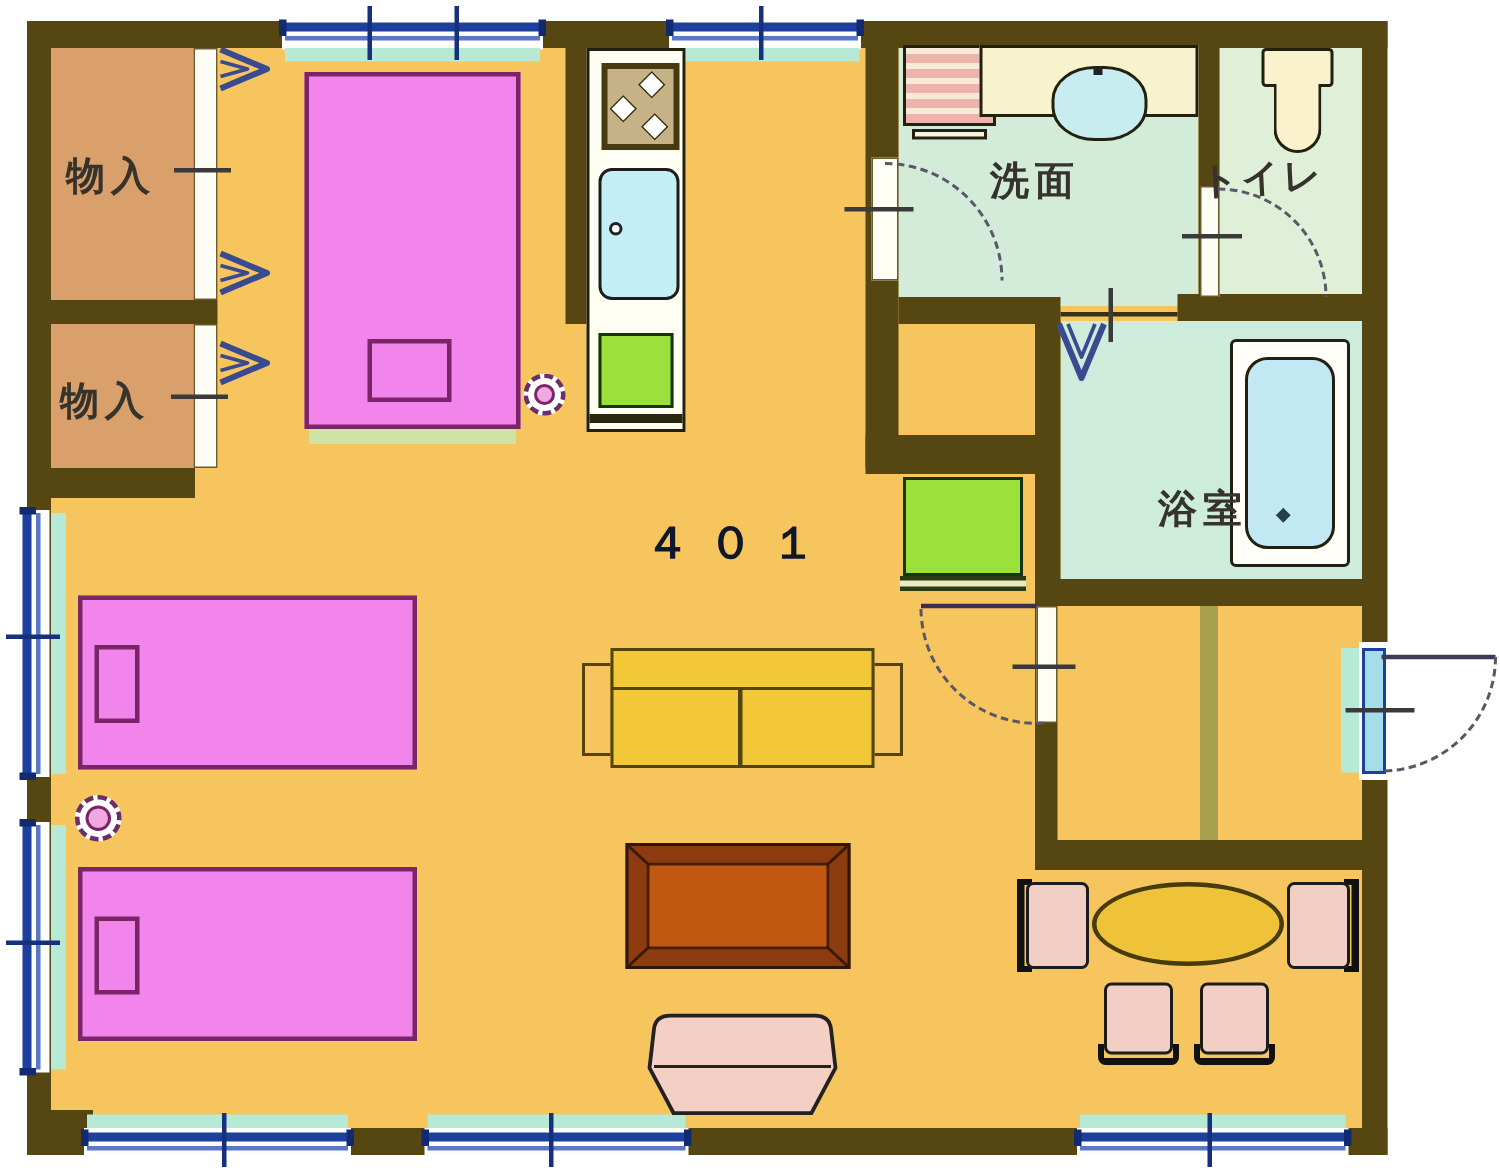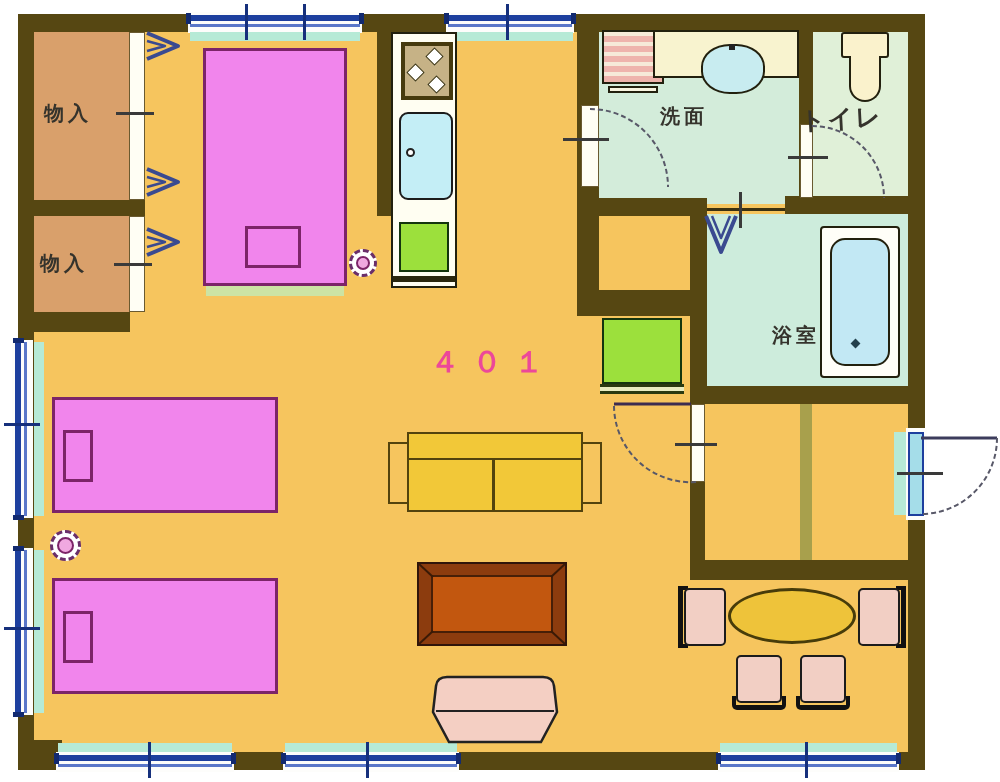--- a/index.html
+++ b/index.html
@@ -16,23 +16,23 @@
   .wcapl{position:absolute;left:-2px;top:1px;width:5px;height:11px;background:#122a70;}
   .wcapr{position:absolute;right:-2px;top:1px;width:5px;height:11px;background:#122a70;}
   .wbarv{position:absolute;top:0;bottom:0;left:3px;width:6px;background:var(--window-navy,#1d3f9e);}
   .wbarv2{position:absolute;top:2px;bottom:2px;left:12px;width:3px;background:#5a77c9;}
   .wcapt{position:absolute;top:-2px;left:1px;height:5px;width:11px;background:#122a70;}
   .wcapb{position:absolute;bottom:-2px;left:1px;height:5px;width:11px;background:#122a70;}
   .tickv{position:absolute;width:3px;background:#16307c;}
   .tickh{position:absolute;height:3px;background:#16307c;}
   .dtickh{position:absolute;height:3px;background:#3a3a3a;}
   .dtickv{position:absolute;width:3px;background:#3a3a3a;}
-  .room-label{position:absolute;color:#35332c;font-weight:bold;font-size:20px;
+  .room-label{position:absolute;color:#35332c;font-weight:bold;font-size:26px;
               letter-spacing:4px;white-space:nowrap;}
-  .unit-label{position:absolute;color:#ec4899;font-weight:bold;font-size:30px;letter-spacing:12px;
+  .unit-label{position:absolute;color:#0f172a;font-weight:bold;font-size:30px;letter-spacing:12px;
               font-family:"DejaVu Sans","Liberation Sans",sans-serif;}
   .bed{position:absolute;background:var(--bed-pink,#f185ec);border:3px solid var(--bed-outline,#7c2468);box-sizing:border-box;}
   .pillow{position:absolute;border:3px solid var(--bed-outline,#7c2468);box-sizing:border-box;}
   .stool{position:absolute;border:3px dashed #6a2f6a;border-radius:50%;background:#fff;box-sizing:border-box;}
   .stool-in{position:absolute;left:4px;top:4px;right:4px;bottom:4px;border:2px solid #7c2468;border-radius:50%;
             background:#f0a8e0;}
   .chair{position:absolute;background:var(--chair-pink,#f2cfc4);border:2px solid #1c1c1c;border-radius:5px;box-sizing:border-box;}
   svg.overlay{position:absolute;left:0;top:0;pointer-events:none;}
 </style>
 </head>

